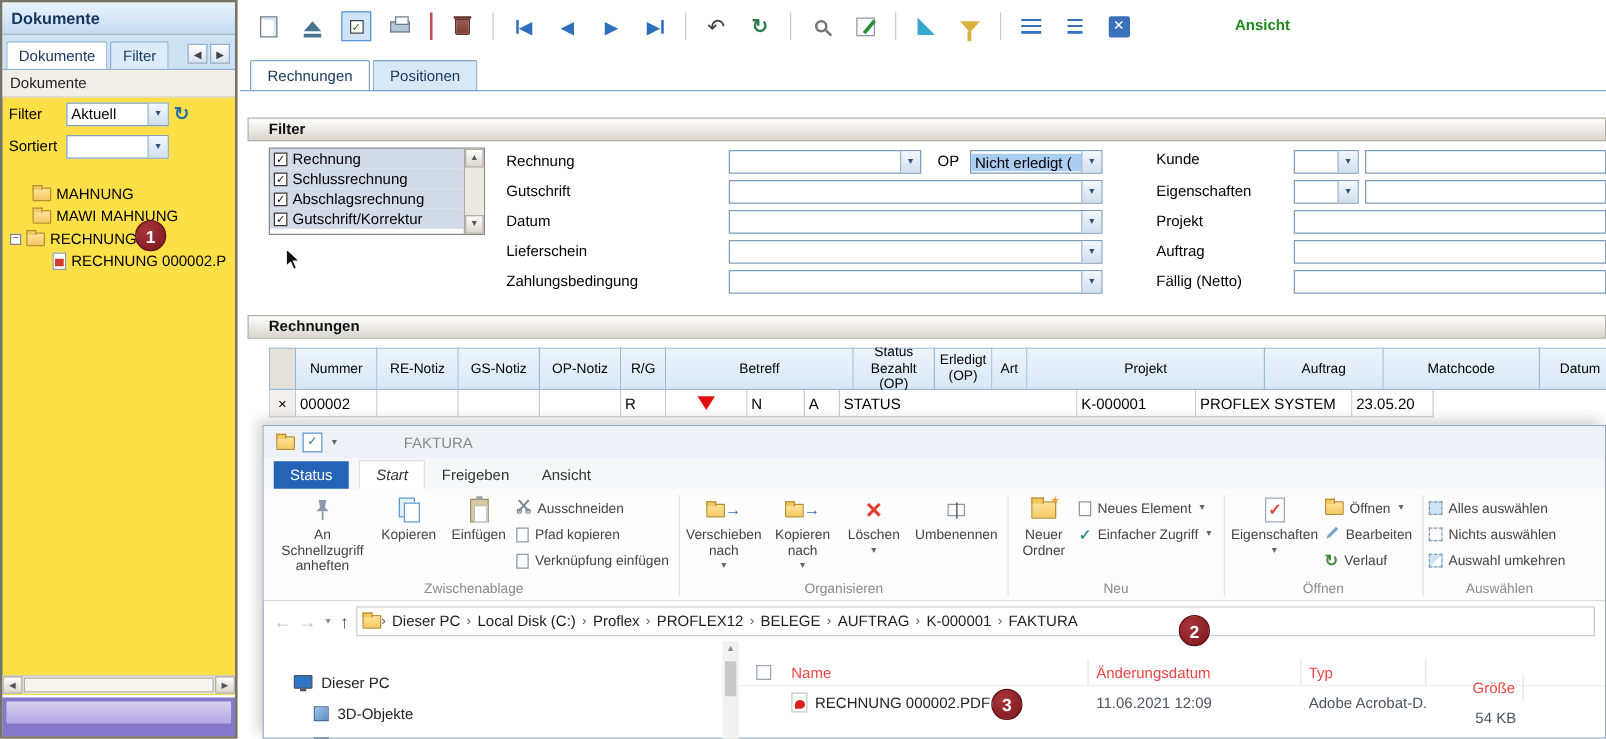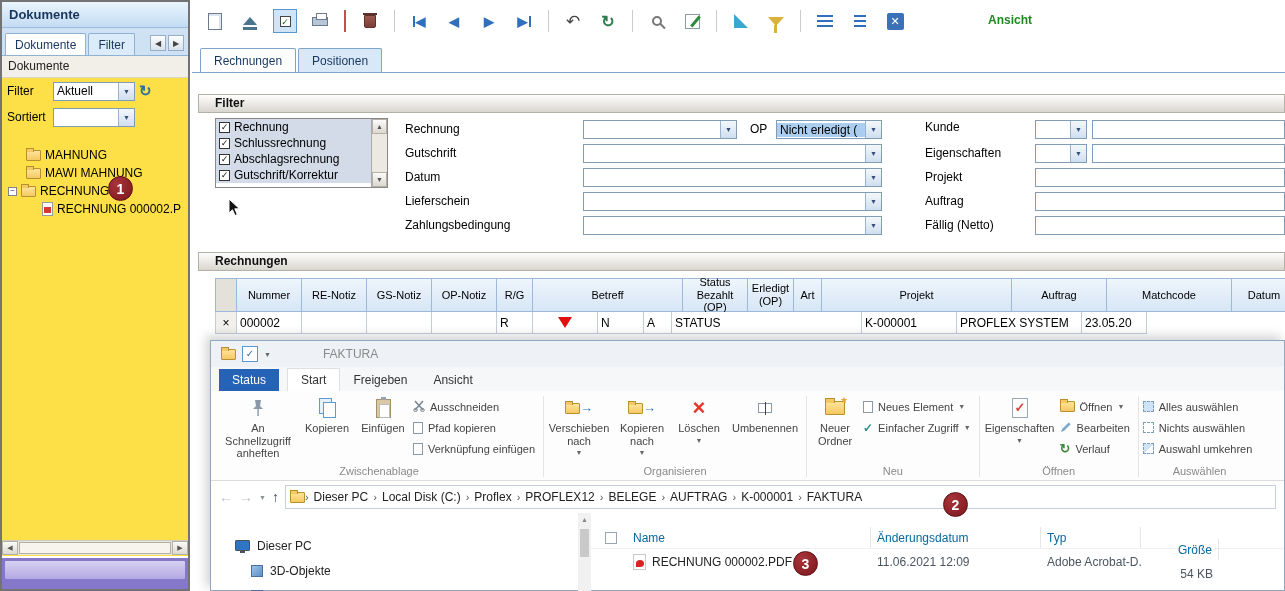--- a/index.html
+++ b/index.html
@@ -158,21 +158,21 @@
                  border:1px solid #b8912f; border-radius:1px; position:relative; flex:none; }
   .mini-folder::before { content:""; position:absolute; left:-1px; top:-3px; width:6px; height:3px;
                          background:#f4c964; border:1px solid #b8912f; border-bottom:none; }
   .qa-check { width:16px; height:16px; background:#fff; border:1px solid #5a96d2; font-size:10px;
               line-height:14px; text-align:center; color:#2e6fa3; }
   .qa-drop { font-size:7px; color:#666; }
   .ex-title-text { color:#8a8a8a; margin-left:46px; font-size:12px; }
   .ex-tabs { height:24px; display:flex; align-items:flex-end; background:#f6f7f9; padding-left:8px; }
   .ex-tab { padding:4px 13px; font-size:12px; color:#333; }
   .ex-tab.datei { background:#2463b5; color:#fff; margin-right:8px; }
-  .ex-tab.active { background:#fff; border:1px solid #e0e0e0; border-bottom:none; }
+  .ex-tab.active { background:#fff; border:1px solid #e0e0e0; border-bottom:none;font-style:italic; }
   .ex-ribbon { height:90px; background:#fdfdfe; border-bottom:1px solid #dcdcdc; display:flex;
                padding:2px 2px 0 6px; overflow:hidden; }
   .rgroup { display:flex; flex-direction:column; height:100%; }
   .rrow { flex:1; display:flex; align-items:stretch; }
   .rlabel { height:16px; font-size:11px; color:#8a8a8a; text-align:center; line-height:15px; }
   .rsep { width:1px; background:#e4e4e4; margin:3px 2px; }
   .rbig { padding:3px 4px 0; display:flex; flex-direction:column; align-items:center; gap:2px;
           font-size:11px; color:#444; text-align:center; line-height:1.15; }
   .ricon { height:24px; display:flex; align-items:center; justify-content:center; }
   .rsmallcol { display:flex; flex-direction:column; padding-top:3px; }
@@ -216,21 +216,21 @@
   .nav-item.indent { padding-left:40px; }
   .monitor-icon { width:15px; height:11px; background:#2e75c6; border:1px solid #4a5560; border-radius:1px;
                   position:relative; flex:none; }
   .monitor-icon::after { content:""; position:absolute; left:4px; bottom:-3px; width:5px; height:2px; background:#4a5560; }
   .cube-icon { width:12px; height:12px; background:linear-gradient(135deg,#9fc3e8,#5a8fc8);
                border:1px solid #4a6f9a; flex:none; }
   .nav-scroll { width:13px; background:#f1f1f1; display:flex; flex-direction:column; align-items:center; }
   .nav-scroll .arr { font-size:7px; color:#888; height:14px; line-height:14px; }
   .nav-thumb { width:9px; height:28px; background:#c9c9c9; margin-top:2px; }
   .ex-files { flex:1; display:flex; flex-direction:column; padding-top:14px; overflow:hidden; }
-  .files-header { height:22px; display:flex; align-items:center; color:#0369a1; border-bottom:1px solid #f0f0f0; }
+  .files-header { height:22px; display:flex; align-items:center; color:#ef4444; border-bottom:1px solid #f0f0f0; }
   .fh-cell { padding:0 6px; border-right:1px solid #e6e6e6; height:100%; display:flex; align-items:center; }
   .fw0{width:36px;} .fw1{width:244px;} .fw2{width:170px;} .fw3{width:100px;} .fw4{width:78px; justify-content:flex-end;margin-top:24px;}
   .hdr-cb { width:12px; height:12px; border:1px solid #9aa5b1; background:#fff; margin-left:8px; }
   .file-row { height:26px; display:flex; align-items:center; color:#222; }
   .fcell { padding:0 6px; height:100%; display:flex; align-items:center; overflow:hidden; white-space:nowrap; }
   .pdf-file-icon { width:13px; height:16px; background:#fff; border:1px solid #c9c9c9; position:relative;
                    margin-right:6px; flex:none; }
   .pdf-file-icon::after { content:""; position:absolute; left:2px; top:5px; width:8px; height:7px;
                           background:#d6231f; border-radius:50% 50% 50% 0; }
   .fmuted { color:#4a5560; }

